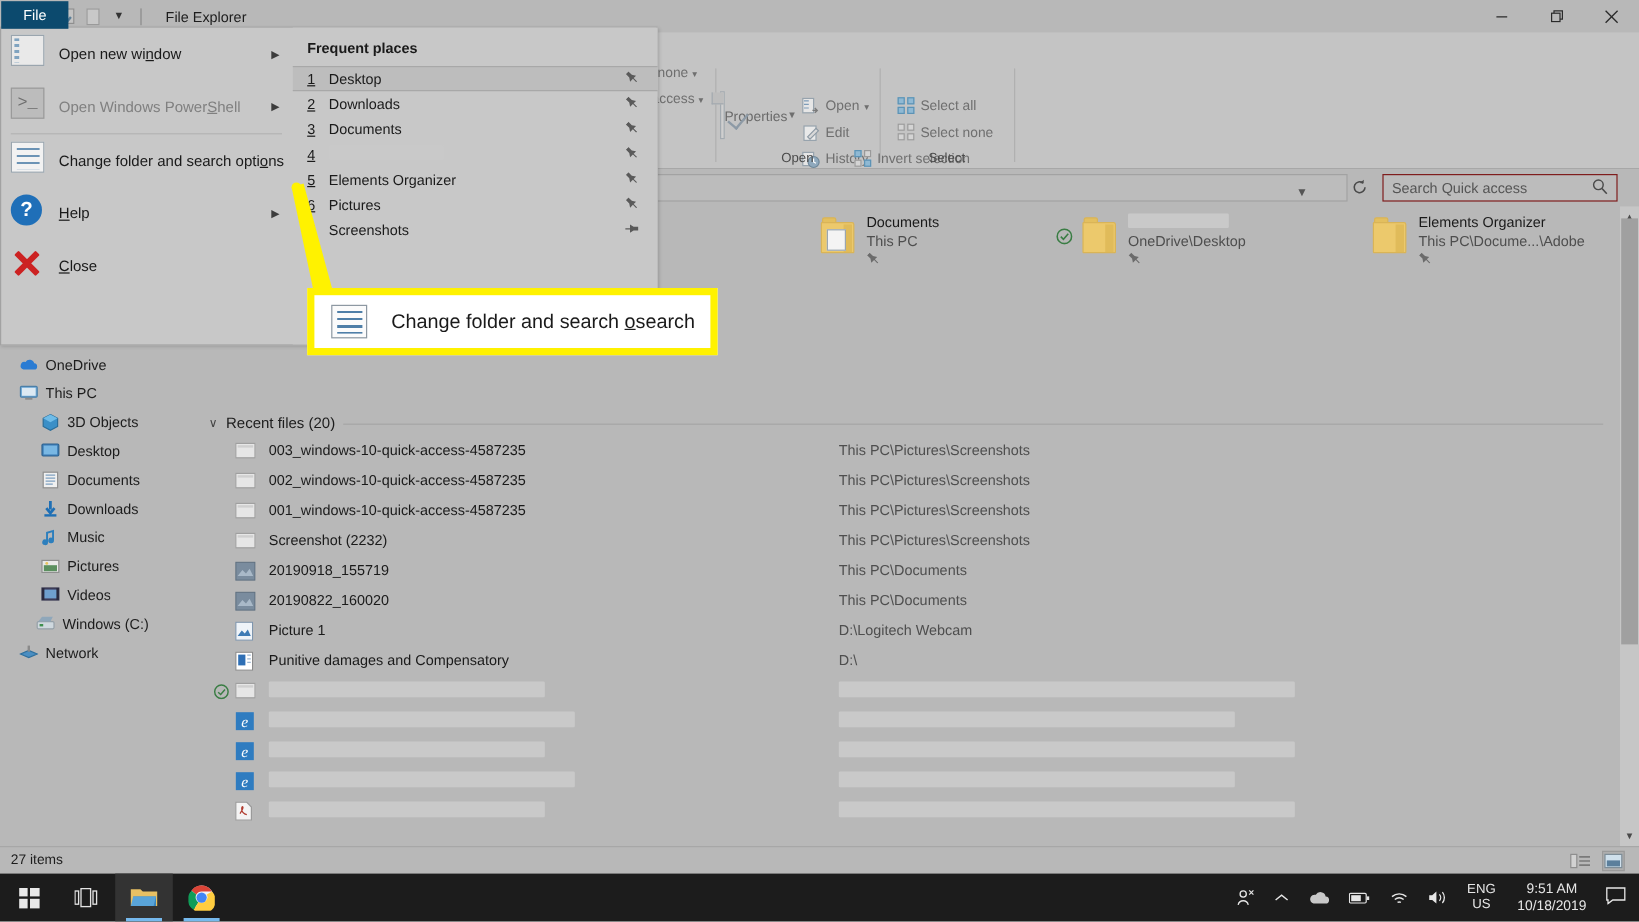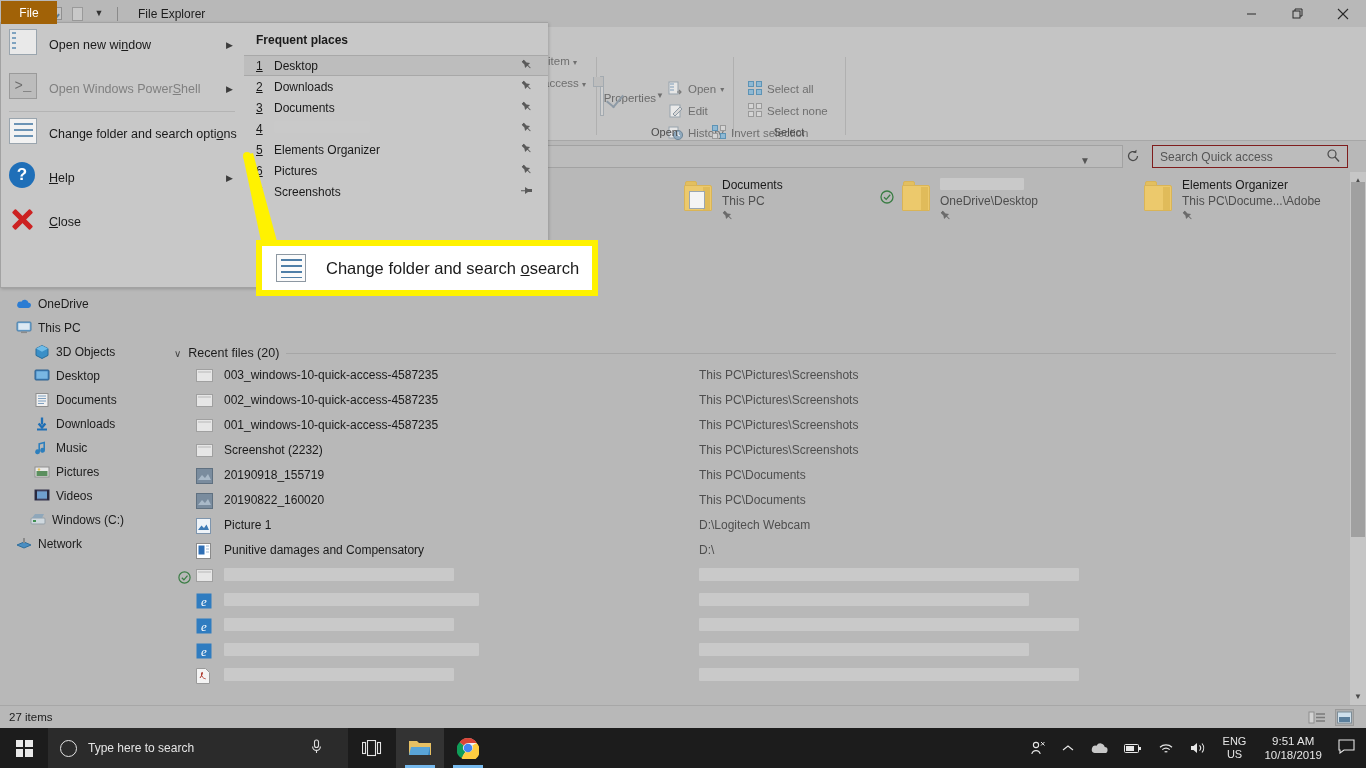--- a/index.html
+++ b/index.html
@@ -251,21 +251,21 @@
   #tray-action { color:#e6e6e6; font-size:15px; padding:0 11px 0 6px; }
 
   
   #filemenu {
     position:absolute; left:0; top:22px; width:548px; height:266px;
     background:#c8c8c8; border:1px solid #a2a2a2;
     box-shadow: 1px 1px 3px rgba(0,0,0,0.18);
   }
   #filemenu-tab {
     position:absolute; left:0; top:-22px; width:56px; height:23px;
-    background:#a16207; color:#ffffff; font-size:12px;
+    background:#0c4a6e; color:#ffffff; font-size:12px;
     display:flex; align-items:center; justify-content:center;
   }
   #fm-left { position:absolute; left:0; top:0; width:242px; height:264px; }
   .fm-item {
     height:44px; display:flex; align-items:center; position:relative;
     font-size:12.5px; color:#1a1a1a; padding-left:8px;
   }
   .fm-item.disabled { color:#808080; }
   .fm-ico { width:32px; height:32px; margin-right:8px; flex:0 0 32px; position:relative; }
   .fm-arrow { position:absolute; right:10px; font-size:9px; color:#3c3c3c; }
@@ -362,21 +362,21 @@
           <line x1="1" y1="1" x2="11" y2="11" stroke="#2a2a2a" stroke-width="1.1"></line>
           <line x1="11" y1="1" x2="1" y2="11" stroke="#2a2a2a" stroke-width="1.1"></line>
         </svg>
       </div>
     </div>
   </div>
 
   <div id="ribbon">
 
     <div class="ribbon-frag" style="left:548px; top:28px;">
-      <span>item</span>
+      <span>none</span>
       <span class="ribbon-caret">▾</span>
     </div>
     <div class="ribbon-frag" style="left:543px; top:50px;">
       <span>access</span>
       <span class="ribbon-caret">▾</span>
     </div>
 
     <div class="grp-divider" style="left:596px; top:30px; height:78px;"></div>
     <div class="grp-divider" style="left:733px; top:30px; height:78px;"></div>
     <div class="grp-divider" style="left:845px; top:30px; height:78px;"></div>
@@ -914,31 +914,20 @@
 
   <div id="taskbar">
     <div id="start-btn">
       <div class="winlogo">
           <i></i>
           <i></i>
           <i></i>
           <i></i>
         </div>
     </div>
-    <div id="tb-search">
-      <div class="circ"></div>
-      <div class="ph">Type here to search</div>
-      <div class="mic">
-        <svg width="11" height="16" viewBox="0 0 11 16">
-          <rect x="3.5" y="1" width="4" height="7.5" rx="2" fill="none" stroke="#e0e0e0" stroke-width="1.1"></rect>
-          <path d="M1.6 7.5a3.9 3.9 0 0 0 7.8 0" fill="none" stroke="#e0e0e0" stroke-width="1.1"></path>
-          <line x1="5.5" y1="11.4" x2="5.5" y2="14" stroke="#e0e0e0" stroke-width="1.1"></line>
-        </svg>
-      </div>
-    </div>
     <div class="tb-app">
       <svg width="20" height="17" viewBox="0 0 20 17">
         <rect x="0.5" y="2.5" width="3" height="11" fill="none" stroke="#e4e4e4" stroke-width="1.1"></rect>
         <rect x="5.5" y="0.5" width="8" height="15" fill="none" stroke="#e4e4e4" stroke-width="1.1"></rect>
         <rect x="15.5" y="2.5" width="3" height="11" fill="none" stroke="#e4e4e4" stroke-width="1.1"></rect>
       </svg>
     </div>
     <div class="tb-app active">
       <svg width="24" height="20" viewBox="0 0 24 20">
         <path d="M1 3 h8 l2 2 h12 v12 H1 Z" fill="#e7c063"></path>

